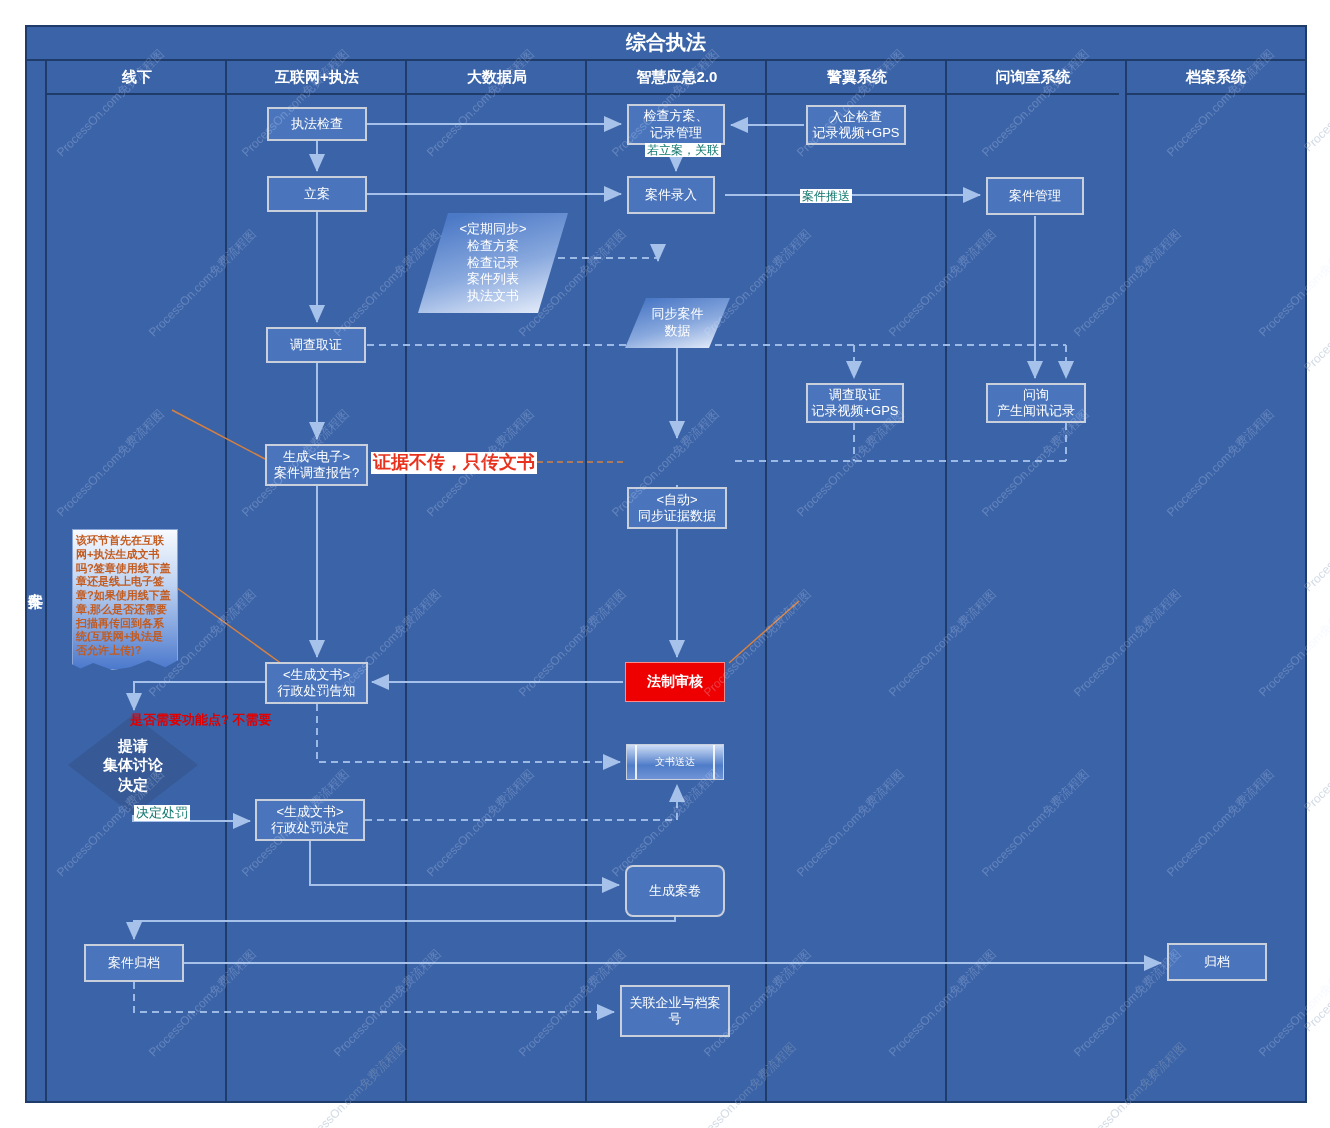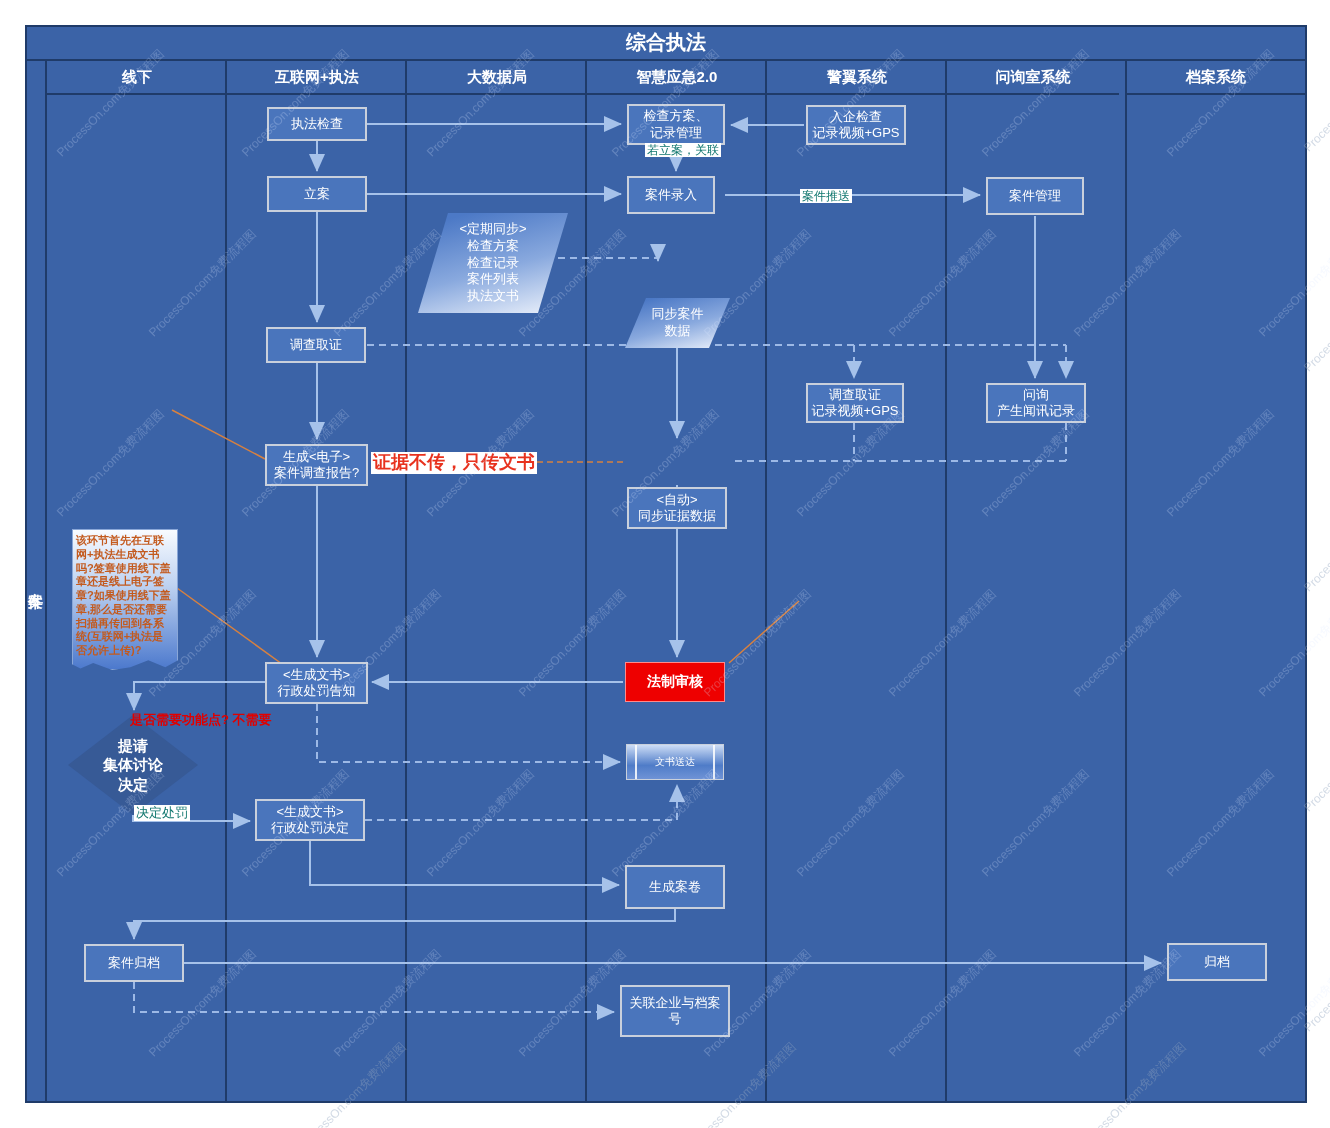--- a/index.html
+++ b/index.html
@@ -145,21 +145,21 @@
 产生闻讯记录</div>
   <div class="box" style="left:265px;top:662px;width:103px;height:42px;">&lt;生成文书&gt;
 行政处罚告知</div>
   <div class="box red" style="left:625px;top:662px;width:100px;height:40px;">法制审核</div>
   <div class="diamond" style="left:68px;top:715px;width:130px;height:100px;">提请
 集体讨论
 决定</div>
   <div class="box" style="left:255px;top:799px;width:110px;height:42px;">&lt;生成文书&gt;
 行政处罚决定</div>
   <div class="predef" style="left:626px;top:744px;width:98px;height:36px;">文书送达</div>
-  <div class="box" style="left:625px;top:865px;width:100px;height:44px;">生成案卷</div>
+  <div class="box" style="left:625px;top:865px;width:100px;height:52px;border-radius:8px;">生成案卷</div>
   <div class="box" style="left:84px;top:944px;width:100px;height:38px;">案件归档</div>
   <div class="box" style="left:1167px;top:943px;width:100px;height:38px;">归档</div>
   <div class="box" style="left:620px;top:985px;width:110px;height:52px;">关联企业与档案
 号</div>
 
   <div class="note" style="left:72px;top:529px;width:106px;height:141px;">该环节首先在互联网+执法生成文书吗?签章使用线下盖章还是线上电子签章?如果使用线下盖章,那么是否还需要扫描再传回到各系统(互联网+执法是否允许上传)?</div>
 
   <div class="lbl" style="left:645px;top:143px;">若立案，关联</div>
   <div class="lbl" style="left:800px;top:189px;">案件推送</div>
   <div class="lbl red" style="left:371px;top:452px;">证据不传，只传文书</div>

